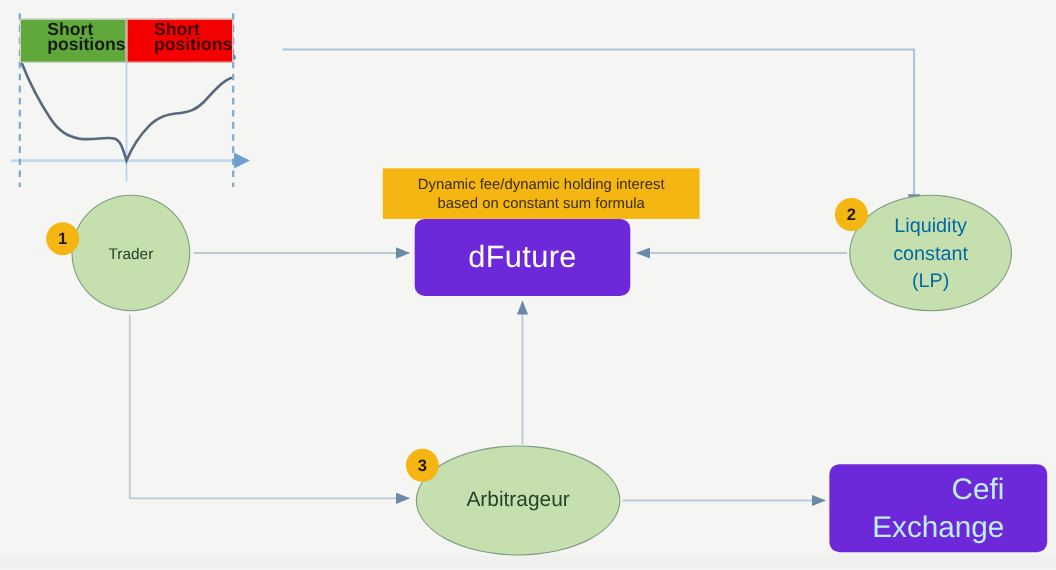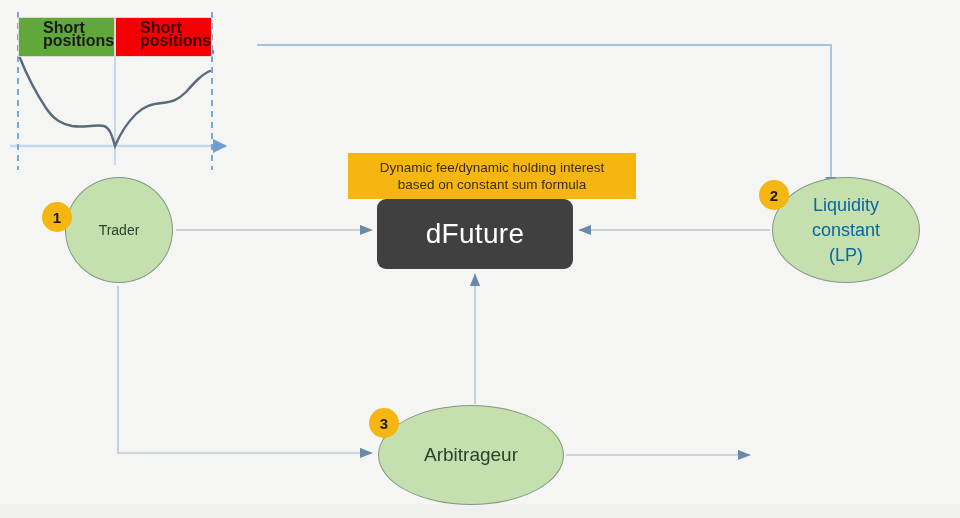--- a/index.html
+++ b/index.html
@@ -81,21 +81,21 @@
     justify-content: center;
     text-align: center;
     box-sizing: border-box;
   }
   .node-green {
     background: #c6dfae;
     border: 1.2px solid #7e9a82;
     color: #1f3d22;
   }
   .node-blue {
-    background: #404040;
+    background: #6d28d9;
     border-radius: 9px;
     text-align: right;
   }
 
   #node-trader {
     left: 65px;
     top: 177px;
     width: 108px;
     height: 106px;
     border-radius: 50%;
@@ -250,18 +250,21 @@
   </div>
 
   <div class="node node-green" id="node-lp">
     <span><span>Liquidity</span><br><span>constant</span><br><span>(LP)</span></span>
   </div>
 
   <div class="node node-green" id="node-arbitrageur">
     <span>Arbitrageur</span>
   </div>
 
+  <div class="node node-blue" id="node-cefi">
+    <span><span>Cefi</span><br><span>Exchange</span></span>
+  </div>
 
   <div class="badge" id="badge-1">1</div>
   <div class="badge" id="badge-2">2</div>
   <div class="badge" id="badge-3">3</div>
 
 </div>
 
 </body></html>

